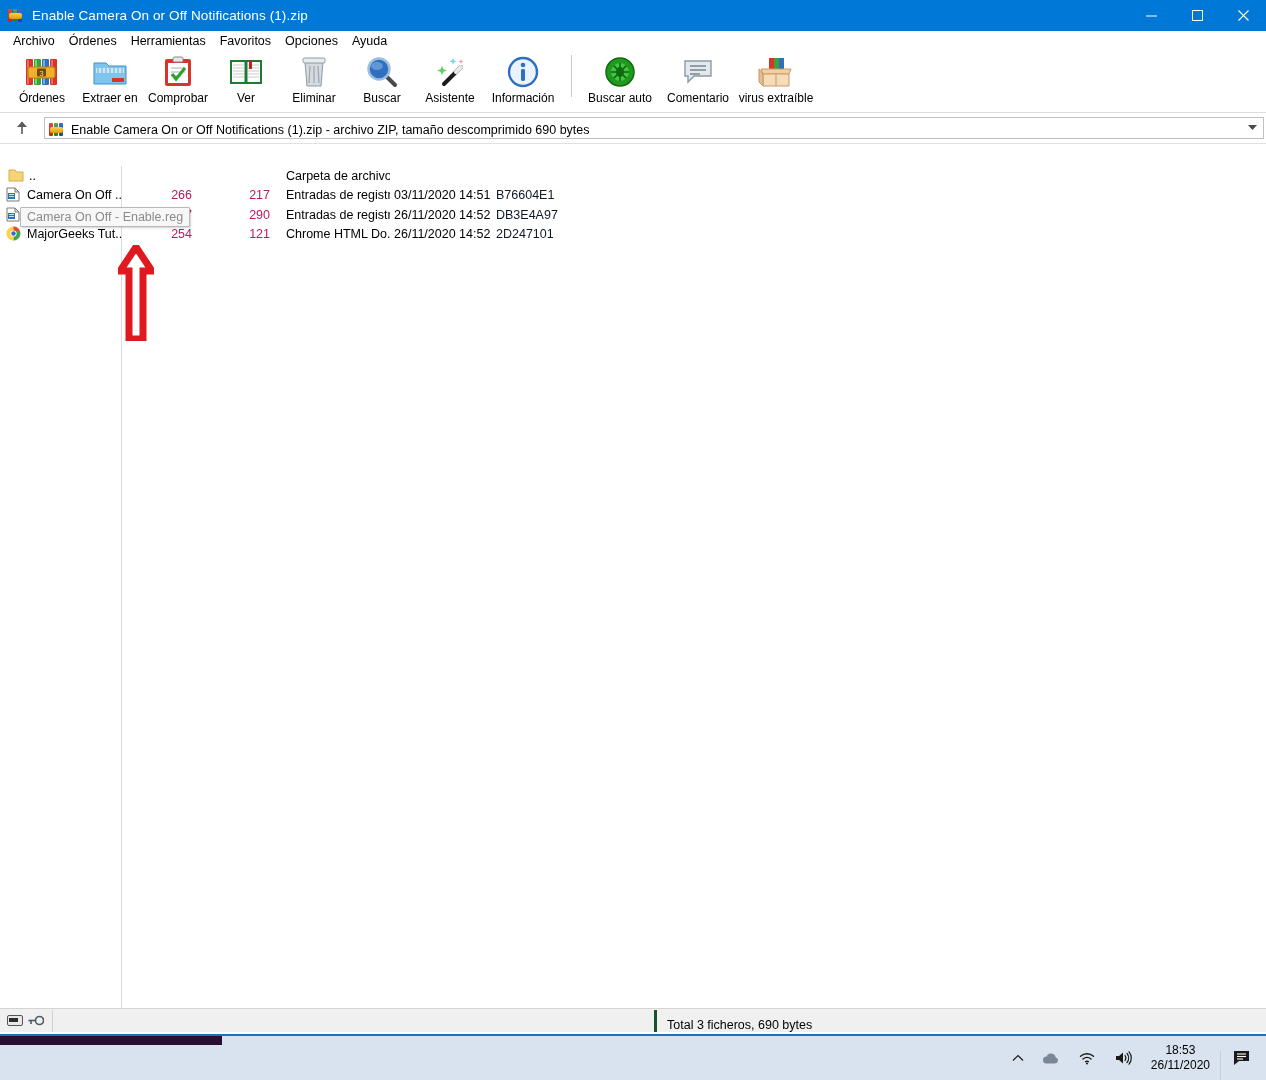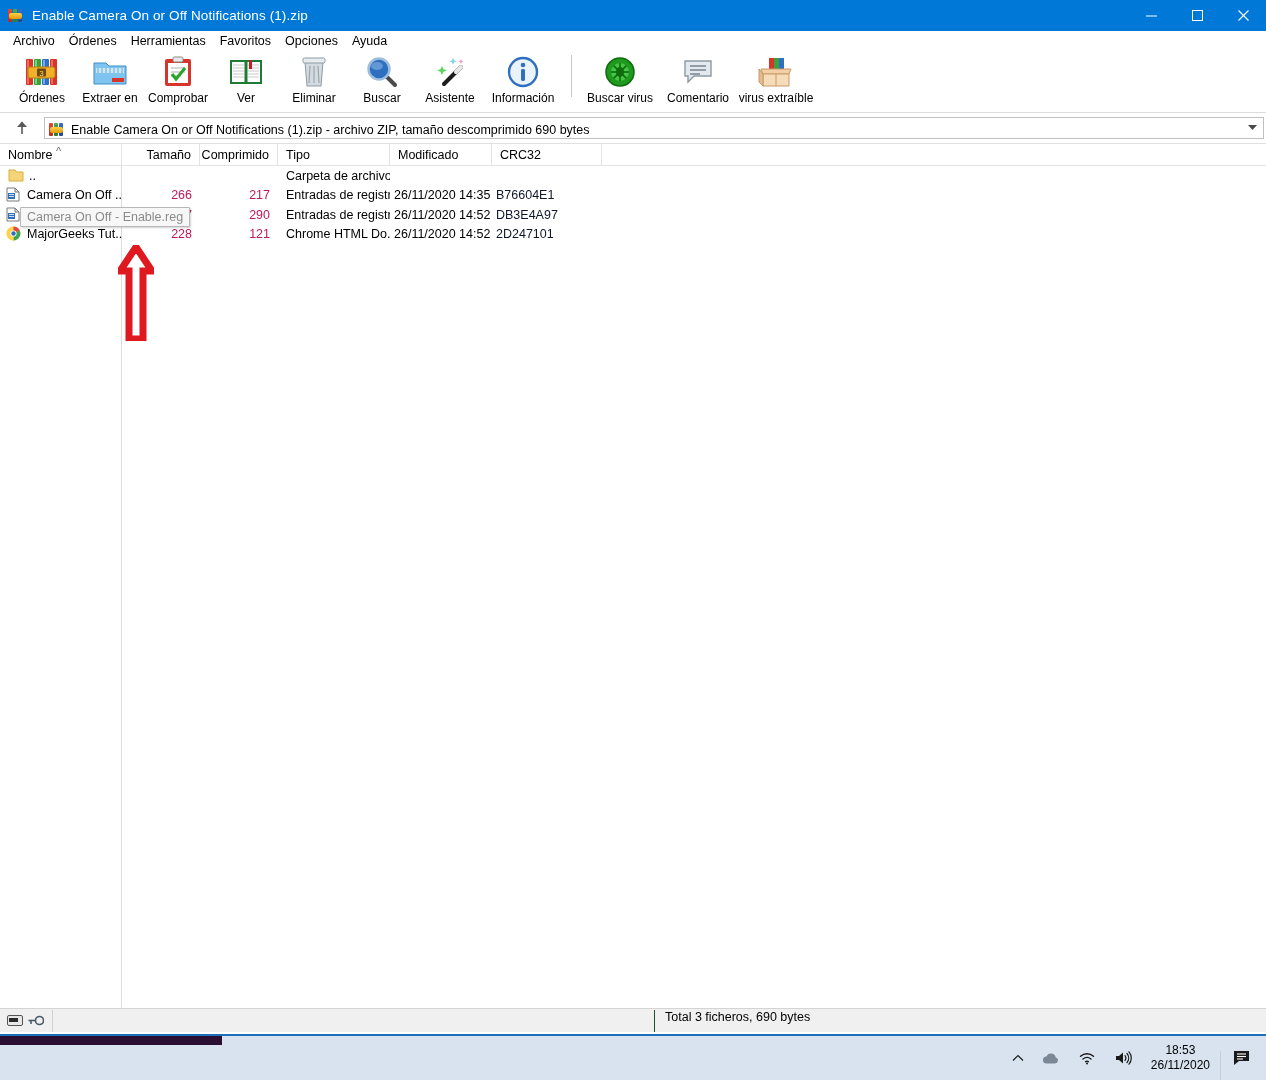--- a/index.html
+++ b/index.html
@@ -119,21 +119,21 @@
   .redarrow { position: absolute; left: 118px; top: 245px; width: 36px; height: 96px; z-index: 50; }
 
   
   .statusbar {
     position: absolute; left: 0; top: 1008px; width: 1266px; height: 24px;
     background: #f0f0f0; border-top: 1px solid #d4d4d4;
     display: flex; align-items: center;
   }
   .sb-left { width: 52px; height: 22px; display: flex; align-items: center; padding-left: 7px; gap: 5px; }
   .sb-mid { flex: 1; height: 22px; border-left: 1px solid #d0d0d0; }
-  .sb-right { width: 612px; height: 22px; border-left: 1px solid #14532d; display: flex; align-items: flex-start; padding-left: 10px; }
+  .sb-right { width: 612px; height: 22px; border-left: 3px solid #14532d; display: flex; align-items: flex-end; padding-left: 10px; }
   .sb-right .txt { font-size: 12.5px; color: #000; }
 
   
   .taskbar { position: absolute; left: 0; top: 1034px; width: 1266px; height: 46px; background: #d8e3ef; }
   .tb-topline { position: absolute; left: 0; top: 0; width: 1266px; height: 2px; background: #1e6fb8; }
   .tb-darkband { position: absolute; left: 0; top: 2px; width: 222px; height: 9px; background: #2a0f33; }
   .tray { position: absolute; right: 0; top: 2px; height: 44px; display: flex; align-items: center; }
   .tray .ti { padding: 0 9px; display: flex; align-items: center; justify-content: center; }
   .clock { display: flex; flex-direction: column; align-items: center; justify-content: center; padding: 0 10px; }
   .clock .t, .clock .d { font-size: 12px; color: #000; line-height: 15px; }
@@ -326,21 +326,21 @@
           <circle cx="16" cy="16" r="9" fill="#45c445"></circle>
           <g stroke="#0e6b0e" stroke-width="1.6">
             <line x1="16" y1="7" x2="16" y2="25"></line>
               <line x1="7" y1="16" x2="25" y2="16"></line>
             <line x1="9.6" y1="9.6" x2="22.4" y2="22.4"></line>
               <line x1="22.4" y1="9.6" x2="9.6" y2="22.4"></line>
           </g>
           <ellipse cx="16" cy="16" rx="4" ry="5" fill="#0e6b0e"></ellipse>
         </svg>
       </div>
-      <div class="cap">Buscar virus</div>
+      <div class="cap">Buscar auto</div>
     </div>
 
     <div class="tbtn wide">
       <div class="glyph">
         <svg width="32" height="28" viewBox="0 0 32 28">
           <path d="M3 3h26v15H12l-6 6v-6H3z" fill="#e3e9ee" stroke="#8d9aa3" stroke-width="1.4"></path>
           <g stroke="#7d8a93" stroke-width="1.6">
             <line x1="8" y1="8" x2="24" y2="8"></line>
               <line x1="8" y1="12" x2="24" y2="12"></line>
               <line x1="8" y1="16" x2="18" y2="16"></line>
@@ -386,41 +386,20 @@
       <div class="addr-drop">
         <svg width="9" height="6" viewBox="0 0 9 6">
             <path d="M0 0 L4.5 5 L9 0 Z" fill="#4a4a4a"></path>
           </svg>
       </div>
     </div>
   </div>
 
   <div class="listwrap">
 
-    <div class="colheader">
-      <div class="ch l" style="width:122px">
-        <span class="lbl">Nombre</span>
-        <span class="sort-caret">^</span>
-      </div>
-      <div class="ch r" style="width:78px">
-        <span class="lbl">Tamaño</span>
-      </div>
-      <div class="ch r" style="width:78px">
-        <span class="lbl">Comprimido</span>
-      </div>
-      <div class="ch l" style="width:112px">
-        <span class="lbl">Tipo</span>
-      </div>
-      <div class="ch l" style="width:102px">
-        <span class="lbl">Modificado</span>
-      </div>
-      <div class="ch l" style="width:110px">
-        <span class="lbl">CRC32</span>
-      </div>
-    </div>
 
     <div class="treepane"></div>
 
     <div class="rows">
 
       <div class="row folderup">
         <div class="c-name">
           <span class="ico">
             <svg width="16" height="14" viewBox="0 0 16 14">
               <path d="M1 2h6l1.5 2H15v9H1z" fill="#f6d57a" stroke="#d9ae3e"></path>
@@ -444,21 +423,21 @@
               <rect x="2" y="6" width="7" height="6" fill="#2f6fc0"></rect>
               <rect x="3" y="7" width="5" height="1" fill="#cfe2f5"></rect>
               <rect x="3" y="9" width="5" height="1" fill="#cfe2f5"></rect>
             </svg>
           </span>
           <span class="nm">Camera On Off ...</span>
         </div>
         <div class="c-size">266</div>
         <div class="c-comp">217</div>
         <div class="c-type">Entradas de registro</div>
-        <div class="c-mod">26/11/2020 14:35</div>
+        <div class="c-mod">03/11/2020 14:51</div>
         <div class="c-crc">B76604E1</div>
       </div>
 
       <div class="row">
         <div class="c-name">
           <span class="ico">
             <svg width="14" height="15" viewBox="0 0 14 15">
               <path d="M1 1h8l4 4v9H1z" fill="#ffffff" stroke="#7a7a7a"></path>
               <path d="M9 1l4 4H9z" fill="#d8e6f2" stroke="#7a7a7a"></path>
               <rect x="2" y="6" width="7" height="6" fill="#2f6fc0"></rect>
@@ -482,21 +461,21 @@
               <circle cx="7.5" cy="7.5" r="7" fill="#ffd24a"></circle>
               <path d="M7.5.5A7 7 0 0 1 13.7 4.6L7.5 7.5z" fill="#e4493c"></path>
               <path d="M13.7 4.6A7 7 0 0 1 7.5 14.5L7.5 7.5z" fill="#3aa757"></path>
               <path d="M7.5 14.5A7 7 0 0 1 1.3 4.6L7.5 7.5z" fill="#ffd24a"></path>
               <circle cx="7.5" cy="7.5" r="3.1" fill="#fff"></circle>
               <circle cx="7.5" cy="7.5" r="2.2" fill="#2f6fc0"></circle>
             </svg>
           </span>
           <span class="nm">MajorGeeks Tut...</span>
         </div>
-        <div class="c-size">228</div>
+        <div class="c-size">254</div>
         <div class="c-comp">121</div>
         <div class="c-type">Chrome HTML Do...</div>
         <div class="c-mod">26/11/2020 14:52</div>
         <div class="c-crc">2D247101</div>
       </div>
 
     </div>
   </div>
 
   <div class="tooltip">Camera On Off - Enable.reg</div>

